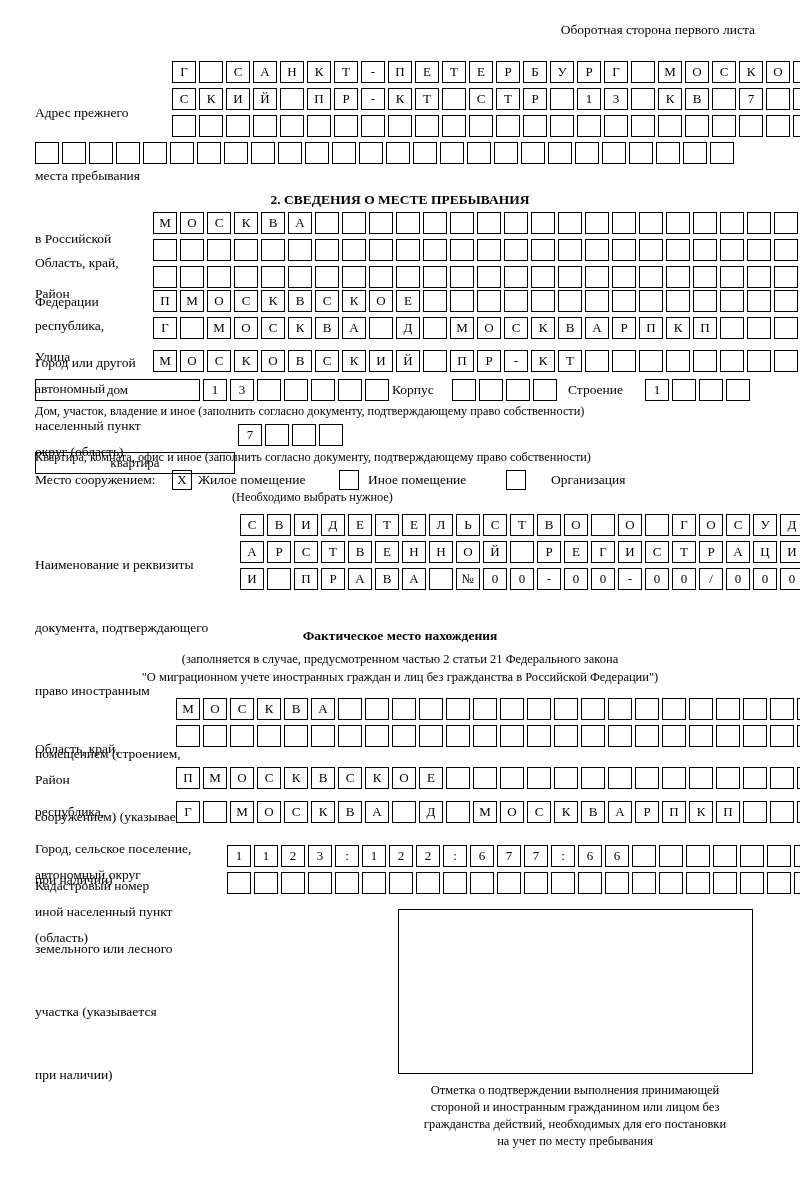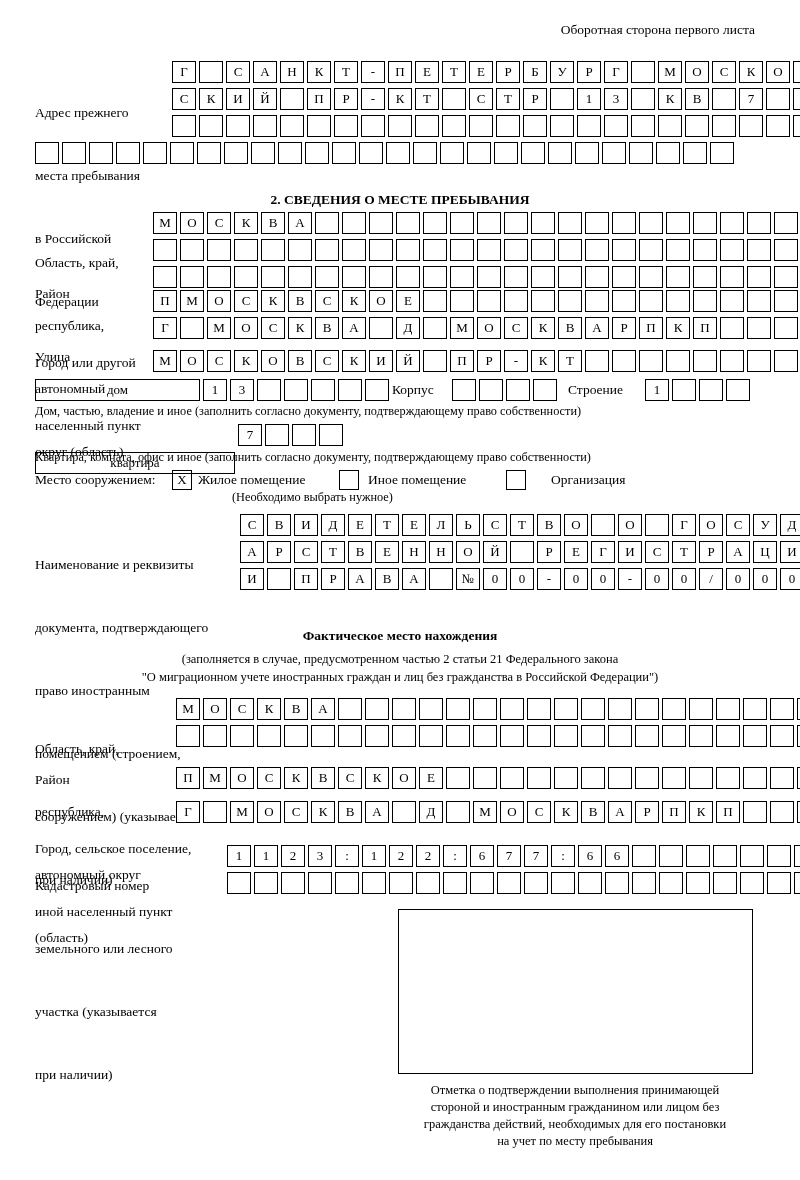--- a/index.html
+++ b/index.html
@@ -414,21 +414,21 @@
       <div class="cell"></div>
     </div>
   <div class="abs inline-label" style="left:568px; top:379px;">Строение</div>
   <div class="abs boxrow" id="s2-stroenie" style="left:645px; top:379px;">
       <div class="cell">1</div>
       <div class="cell"></div>
       <div class="cell"></div>
       <div class="cell"></div>
     </div>
 
-  <div class="abs small-note" style="left:35px; top:404px;">Дом, частью, владение и иное (заполнить согласно документу, подтверждающему право собственности)</div>
+  <div class="abs small-note" style="left:35px; top:404px;">Дом, участок, владение и иное (заполнить согласно документу, подтверждающему право собственности)</div>
 
   <div class="abs wide-field" style="left:35px; top:424px; width:200px;margin-top:28px;">квартира</div>
   <div class="abs boxrow" id="s2-flat" style="left:238px; top:424px;">
       <div class="cell">7</div>
       <div class="cell"></div>
       <div class="cell"></div>
       <div class="cell"></div>
     </div>
   <div class="abs small-note" style="left:35px; top:450px;">Квартира, комната, офис и иное (заполнить согласно документу, подтверждающему право собственности)</div>
 

